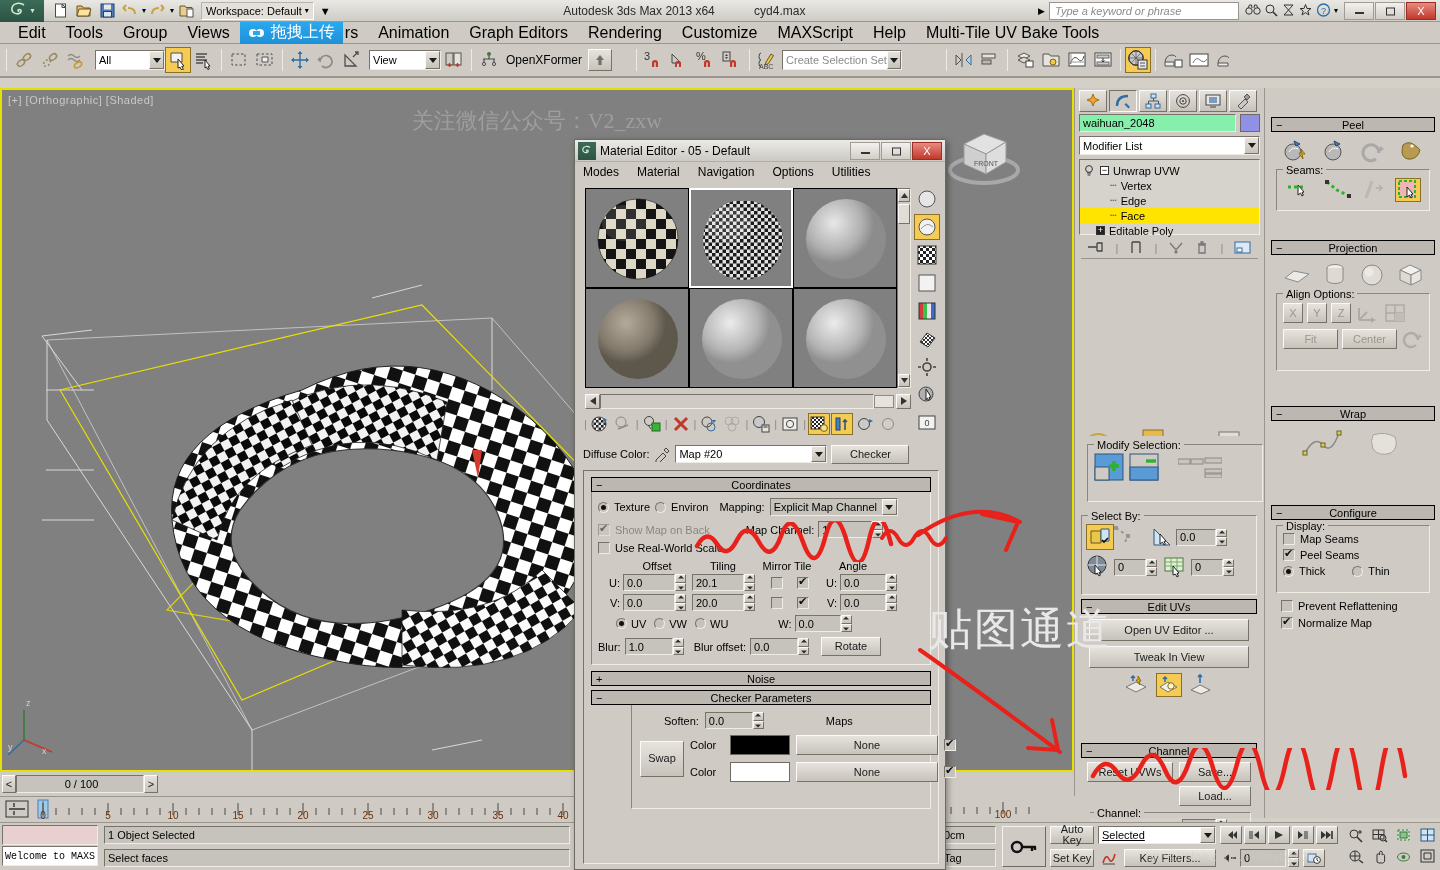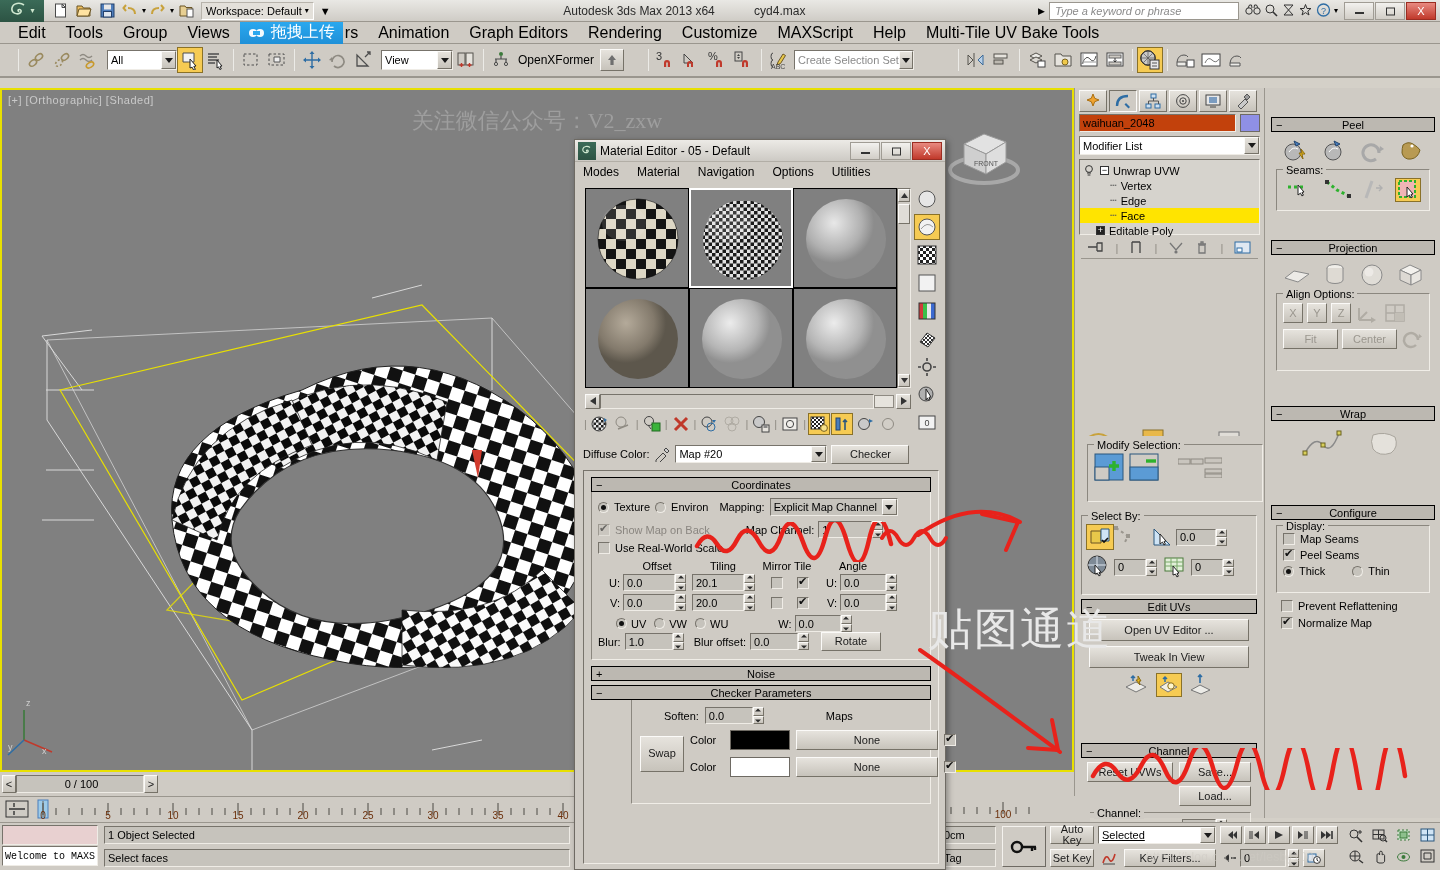--- a/index.html
+++ b/index.html
@@ -23,21 +23,21 @@
     text-align: center; cursor: default; color: #1a1a1a;
     font-size: 11px; line-height: 1;
     display: flex; align-items: center; justify-content: center;
   }
   .field {
     background: #c6c3bc;
     border: 1px solid; border-color: #77736b #efece6 #efece6 #77736b;
     font-size: 11px; display: flex; align-items: center; padding-left: 3px;
     overflow: hidden; white-space: nowrap;
   }
-  .field.white { background: #c2410c; }
+  .field.white { background: #86efac; }
   .spin { width: 11px; display: flex; flex-direction: column; }
   .spin i {
     flex: 1; background: linear-gradient(#e6e3dd,#c7c3bb);
     border: 1px solid; border-color: #fbfaf8 #767268 #767268 #fbfaf8;
     position: relative;
   }
   .spin i:before {
     content: ""; position: absolute; left: 50%; top: 50%;
     transform: translate(-50%,-50%);
     border-left: 3px solid transparent; border-right: 3px solid transparent;
@@ -133,21 +133,21 @@
   }
   #menubar .mi { padding: 0 10px; height: 22px; display: flex; align-items: center; font-size: 16px; }
   #menubar .mi.up {
     background: #29b6f6; color: #fff; padding: 0 8px; gap: 6px;
     background: linear-gradient(#2aa8ef,#1f90d8);
   }
 
   
   #toolbar {
     position: absolute; left: 0; top: 44px; width: 1440px; height: 34px;
-    background: #cfcbc4; display: flex; align-items: center; padding-left: 14px;
+    background: #cfcbc4; display: flex; align-items: center; padding-left: 2px;
     border-bottom: 2px solid #9a968e;
   }
 
   
   #viewport {
     position: absolute; left: 0; top: 88px; width: 1074px; height: 684px;
     background: #808080; border: 2px solid #e8e000; overflow: hidden;
   }
   #vplabel { position: absolute; left: 6px; top: 4px; color: #c9c9c9; font-size: 11px; letter-spacing: .5px; }
   #watermark {
@@ -1773,21 +1773,21 @@
             <span style="margin-left:50px;margin-right:3px;">W:</span>
             <div class="field" style="width:46px;height:17px;">
               <span>0.0</span>
             </div>
             <div class="spin" style="height:17px;">
                 <i></i>
                 <i></i>
               </div>
           </div>
 
-          <div style="display:flex;align-items:center;">
+          <div style="display:flex;align-items:center;margin-top:5px;">
             <span>Blur:</span>
             <div class="field" style="width:48px;height:17px;margin-left:4px;">
               <span>1.0</span>
             </div>
             <div class="spin" style="height:17px;">
                 <i></i>
                 <i></i>
               </div>
             <span style="margin-left:10px;">Blur offset:</span>
             <div class="field" style="width:48px;height:17px;margin-left:4px;">

